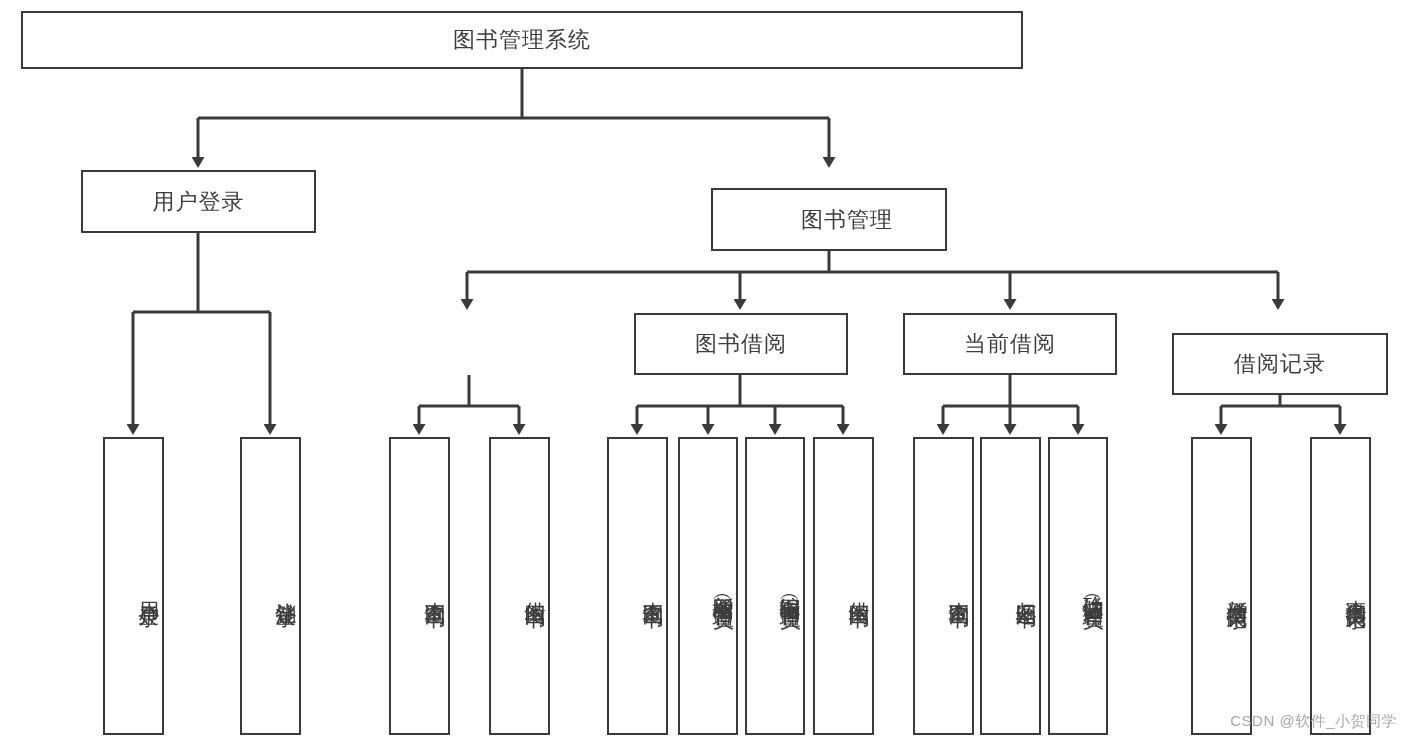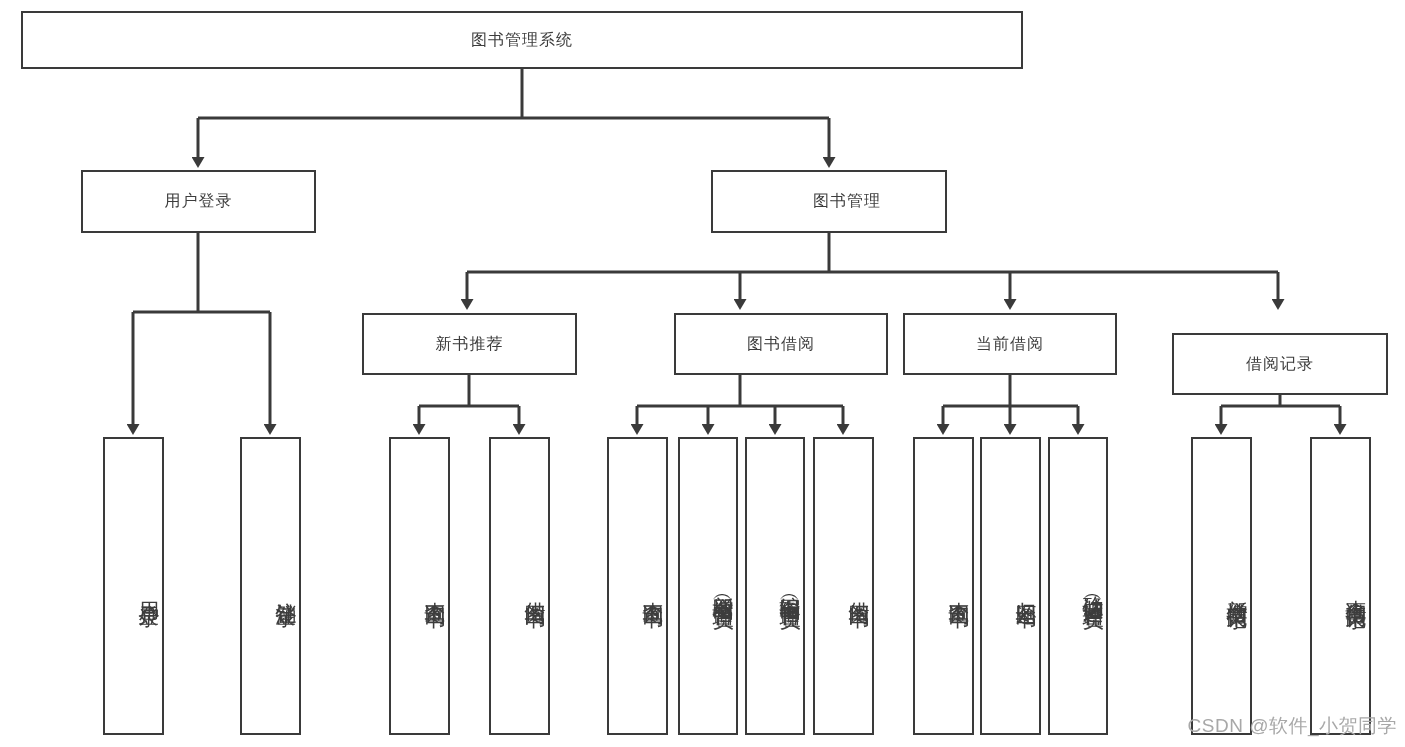--- a/index.html
+++ b/index.html
@@ -3,26 +3,26 @@
 <meta charset="utf-8">
 <style>
   html,body{margin:0;padding:0;background:#ffffff;}
   body{width:1405px;height:747px;overflow:hidden;
        font-family:"Liberation Sans","DejaVu Sans",sans-serif;}
   #stage{position:relative;width:1405px;height:747px;background:#fff;}
   svg#wires{position:absolute;left:0;top:0;width:1405px;height:747px;}
   .box{position:absolute;box-sizing:border-box;background:#ffffff;
        border:2px solid #3a3a3a;display:flex;align-items:center;
        justify-content:center;color:#3d3d3d;}
-  .box.horiz{font-size:16px;letter-spacing:1px;}
+  .box.horiz{font-size:22px;letter-spacing:1px;}
   .box.vert{writing-mode:vertical-rl;text-orientation:upright;
             font-size:21px;letter-spacing:2px;line-height:1.25;
             padding-top:6px;align-items:flex-start;justify-content:center;}
   .box.vert.tall{padding-top:4px;}
-  #watermark{position:absolute;right:8px;bottom:8px;font-size:19px;
+  #watermark{position:absolute;right:8px;bottom:16px;font-size:15px;
              color:#a8a8a8;letter-spacing:.5px;white-space:nowrap;}
 </style>
 </head>
 <body>
 
 <div id="stage">
 
   <svg id="wires" viewBox="0 0 1405 747">
     <defs>
       <marker id="arrow" markerWidth="11" markerHeight="13" refX="1" refY="6.5" orient="auto" markerUnits="userSpaceOnUse">
@@ -69,24 +69,23 @@
       <path d="M1280,375 L1280,406"></path>
       <path d="M1221,406 L1340,406"></path>
       <path d="M1221,406 L1221,425" marker-end="url(#arrow)"></path>
       <path d="M1340,406 L1340,425" marker-end="url(#arrow)"></path>
     </g>
   </svg>
 
   <div class="box horiz" style="left:21px;top:11px;width:1002px;height:58px;">图书管理系统</div>
 
   <div class="box horiz" style="left:81px;top:170px;width:235px;height:63px;">用户登录</div>
-  <div class="box horiz" style="left:711px;top:170px;width:236px;height:63px;padding-left:36px;">图书管理</div>
+  <div class="box horiz" style="left:711px;top:188px;width:236px;height:63px;padding-left:36px;">图书管理</div>
 
-  <div class="box horiz" style="left:362px;top:313px;width:215px;height:62px;">新书推荐</div>
-  <div class="box horiz" style="left:634px;top:313px;width:214px;height:62px;margin-left:40px;">图书借阅</div>
+  <div class="box horiz" style="left:634px;top:313px;width:214px;height:62px;">图书借阅</div>
   <div class="box horiz" style="left:903px;top:313px;width:214px;height:62px;text-align:right;">当前借阅</div>
   <div class="box horiz" style="left:1172px;top:313px;width:216px;height:62px;margin-top:20px;">借阅记录</div>
 
   <div class="box vert" style="left:103px;top:437px;width:61px;height:298px;">用户登录</div>
   <div class="box vert" style="left:240px;top:437px;width:61px;height:298px;">注销登录</div>
 
   <div class="box vert" style="left:389px;top:437px;width:61px;height:298px;">查询图书</div>
   <div class="box vert" style="left:489px;top:437px;width:61px;height:298px;">借阅图书</div>
 
   <div class="box vert" style="left:607px;top:437px;width:61px;height:298px;">查询图书</div>

